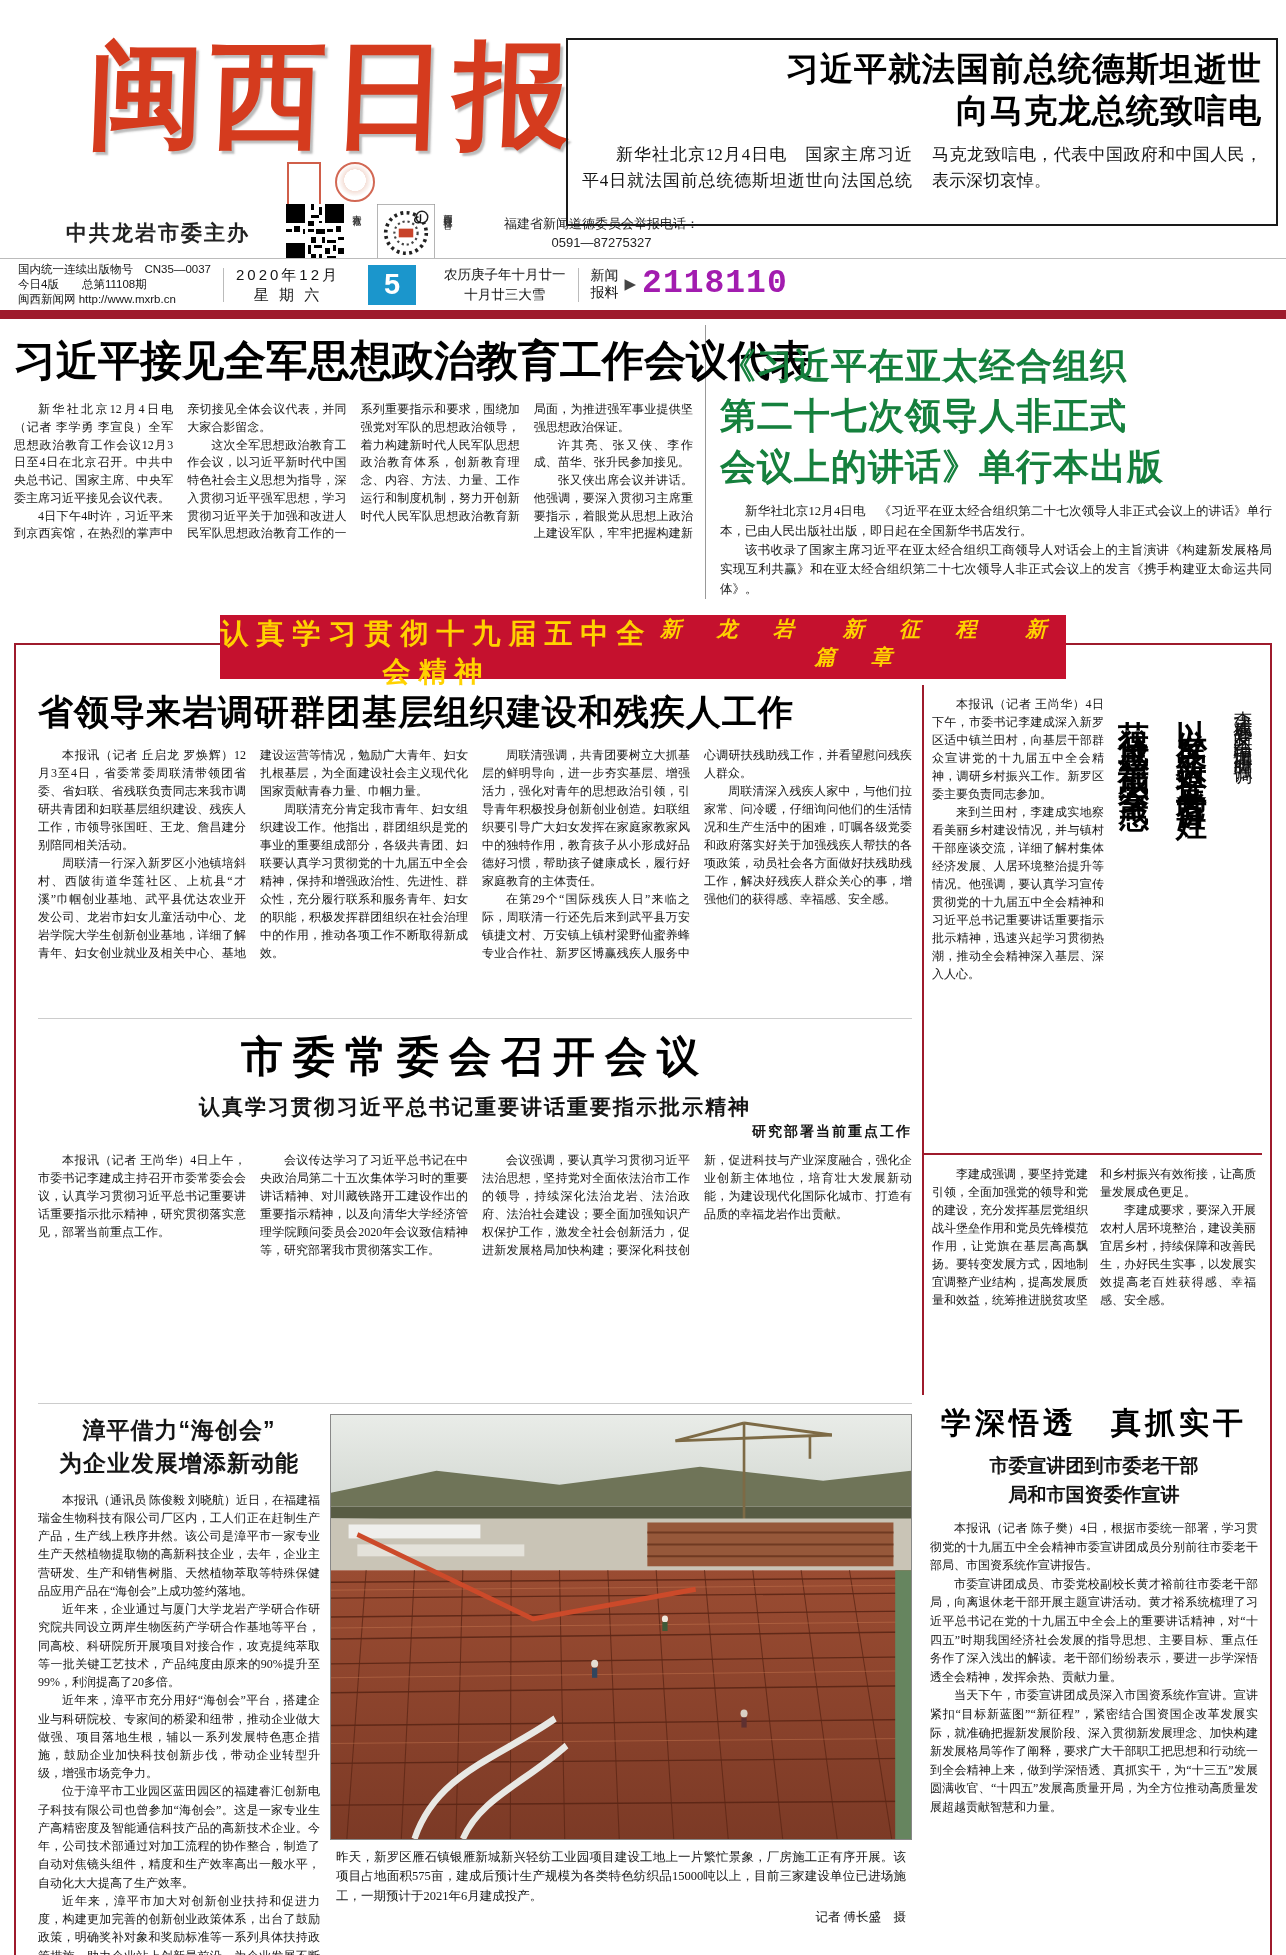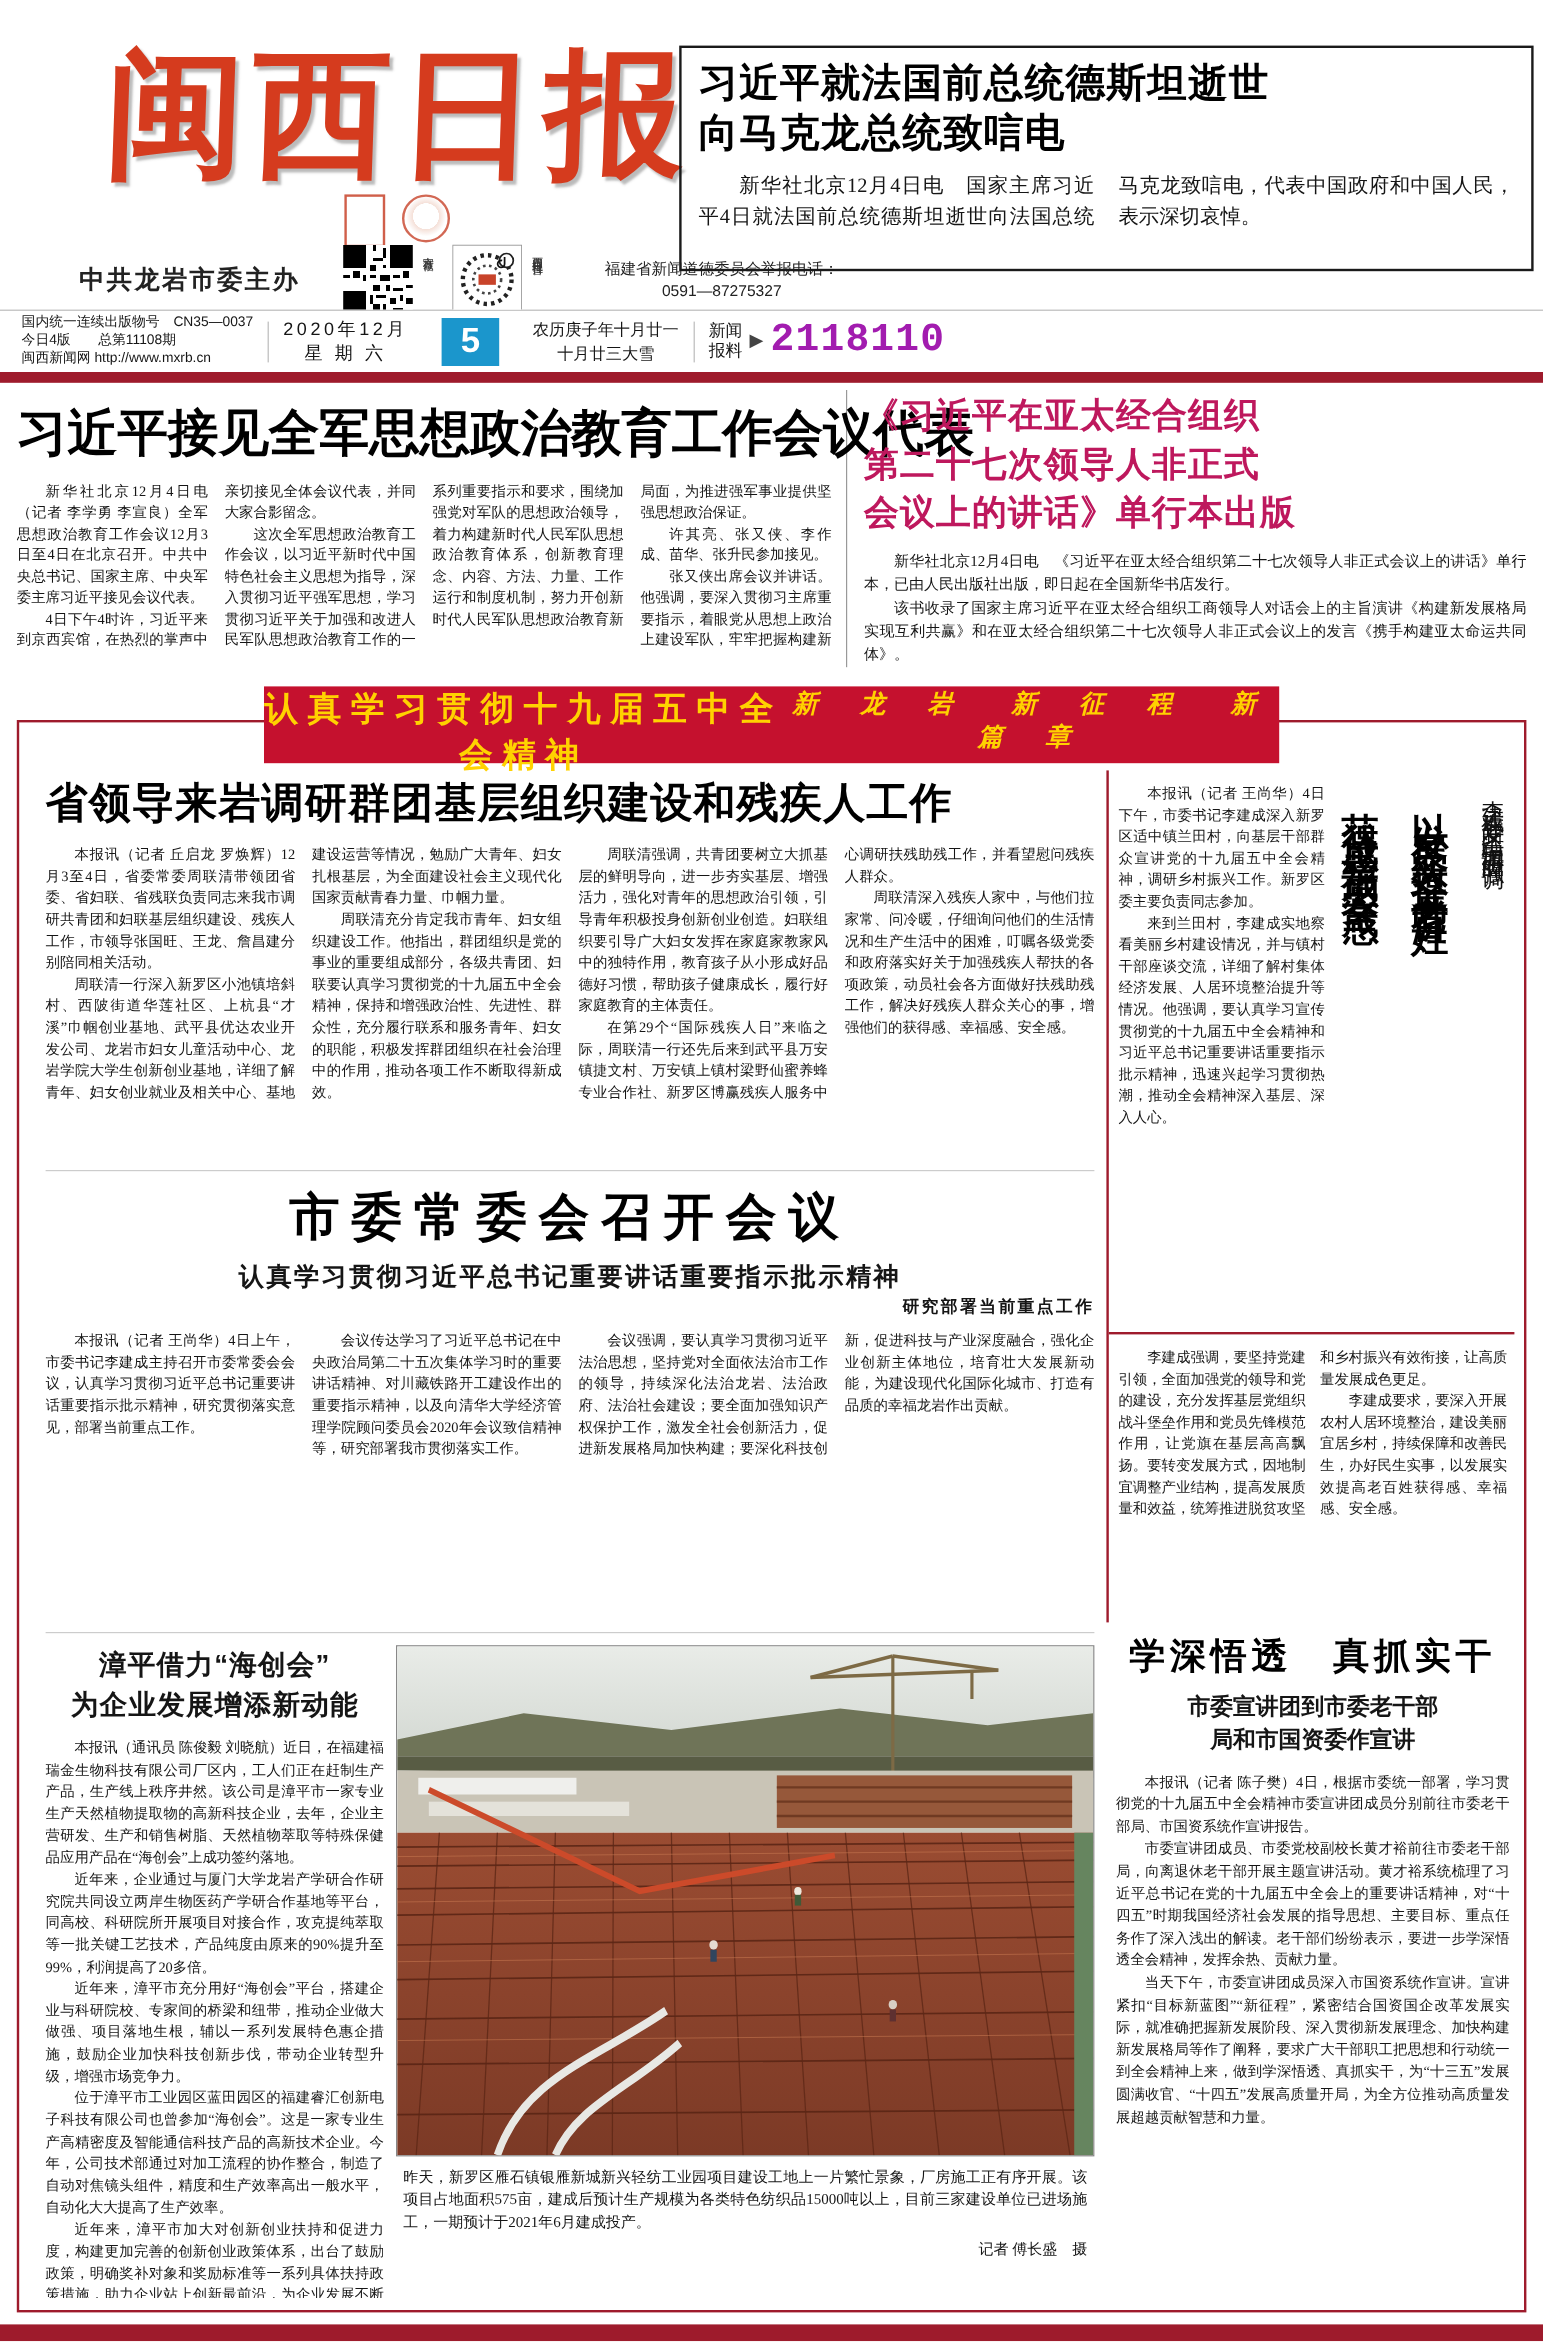--- a/index.html
+++ b/index.html
@@ -29,21 +29,21 @@
   .organizer { margin-left:66px; font-size:21px; letter-spacing:2px; font-weight:bold; color:#222; width:220px;}
   .qr-wrap { display:flex; align-items:center; margin-left:0px; gap:6px;}
   .qr-label { writing-mode:vertical-rl; font-size:9px; color:#333; letter-spacing:1px; height:52px;}
   .hotline { margin-left:50px; font-size:13px; text-align:center; line-height:1.5; color:#222;}
 
   
   .tr-box {
     position:absolute; left:566px; top:38px; width:712px; height:188px;
     border:2px solid #1a1a1a; padding:8px 14px 6px;
   }
-  .tr-title { text-align:left; font-weight:900; font-size:33px; line-height:1.28; letter-spacing:1px; color:#000;}
+  .tr-title { text-align:right; font-weight:900; font-size:33px; line-height:1.28; letter-spacing:1px; color:#000;}
   .tr-body { margin-top:10px; columns:2; column-gap:20px; font-size:17px; line-height:1.5; text-align:justify; height:84px; overflow:hidden;}
   .tr-body p { text-indent:2em; }
 
   
   .infobar {
     height:52px; border-top:1px solid #bbb; display:flex; align-items:center;
     font-size:11.5px; line-height:1.35; padding:2px 6px;
   }
   .ib-cell { padding:0 12px; }
   .ib-sep { width:1px; height:34px; background:#bbb; }
@@ -59,21 +59,21 @@
   .ib-news .num { font-size:33px; font-weight:900; color:#a21caf; letter-spacing:1px; font-family:Liberation Mono, monospace;}
   .redbar { height:9px; background:#9e1b2c; }
 
   
   .topstories { display:flex; padding:6px 14px 4px; }
   .lead { width:692px; padding-right:12px; border-right:1px solid #999; }
   .lead-hl { font-size:42px; font-weight:900; letter-spacing:0px; white-space:nowrap; margin:8px 0 12px; color:#000;}
   .lead-body { columns:4; column-gap:14px; font-size:12px; line-height:1.48; text-align:justify; height:142px; overflow:hidden;}
   .lead-body p, .col-body p { text-indent:2em; }
   .book { flex:1; padding-left:14px; }
-  .book-hl { font-size:29px; font-weight:900; line-height:1.4; letter-spacing:1px; margin-top:2px; color:#be185d;}
+  .book-hl { font-size:36px; font-weight:900; line-height:1.4; letter-spacing:1px; margin-top:16px; color:#15803d;}
   .book-body { margin-top:10px; font-size:12.5px; line-height:1.55; text-align:justify;}
   .book-body p { text-indent:2em; }
 
   
   .theme-wrap { margin:40px 14px 0; border:2px solid #9e1b2c; position:relative; padding:40px 8px 10px 10px; }
   .banner {
     position:absolute; top:-30px; left:50%; transform:translateX(-50%);
     width:846px; height:64px; background:#c5112e; color:#ffd200; text-align:center;
     display:flex; flex-direction:row; justify-content:center; gap:2px;
   }

